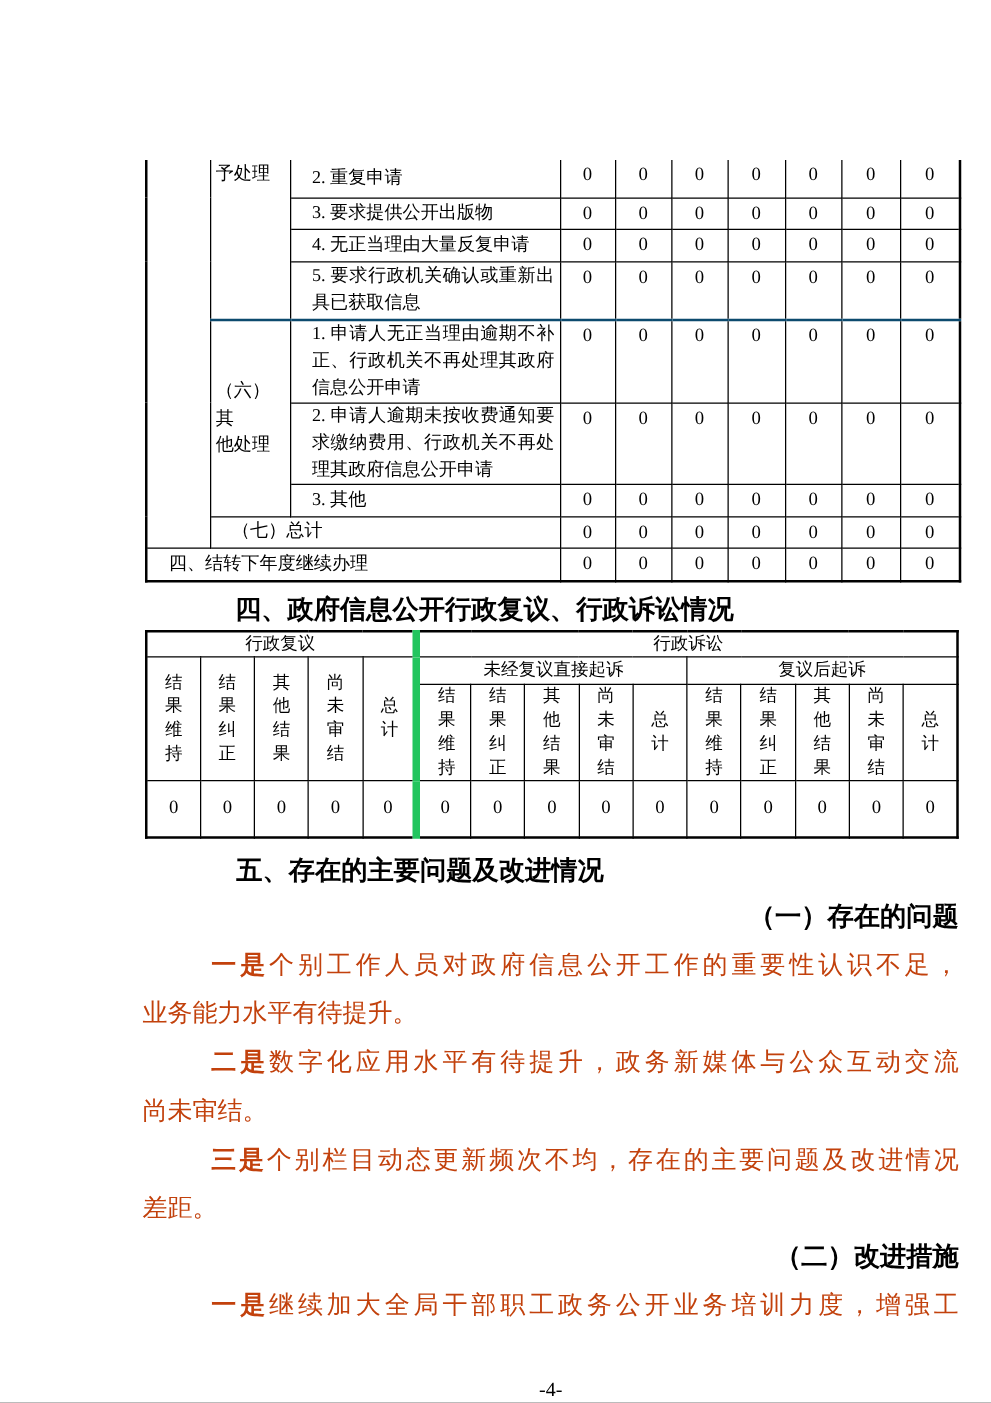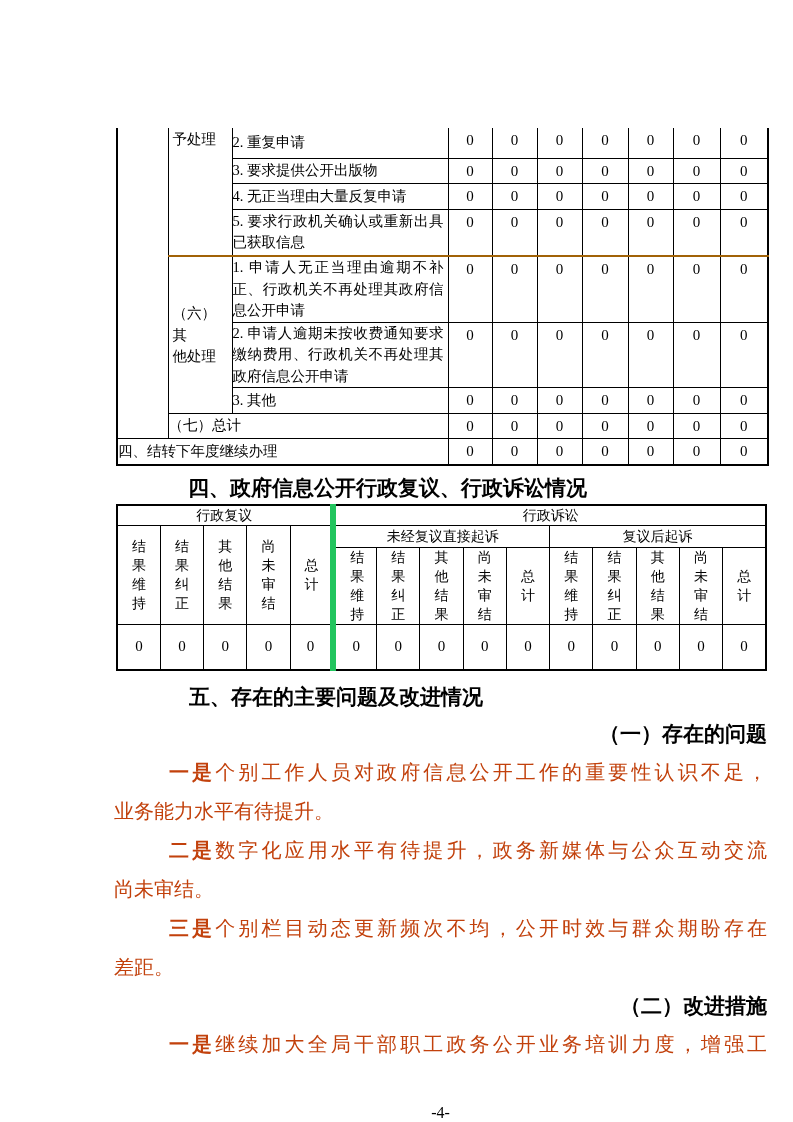--- a/index.html
+++ b/index.html
@@ -16,22 +16,22 @@
   td{border:1px solid #000;overflow:hidden;}
 
   
   .tbl1{width:651px;margin:128px 0 0 2px;
         border-left:2px solid #000;border-right:2px solid #000;border-bottom:2px solid #000;}
   .tbl1 td{font-size:14.5px;line-height:21.5px;}
   .tbl1 tr.r1 td{border-top:none;}
   .tbl1 tr.r1{height:30px;} .tbl1 tr.r2{height:24px;} .tbl1 tr.r3{height:25px;}
   .tbl1 tr.r4{height:47px;} .tbl1 tr.r5{height:65px;} .tbl1 tr.r6{height:65px;}
   .tbl1 tr.r7{height:22px;} .tbl1 tr.r8{height:22px;} .tbl1 tr.r9{height:21px;}
-  .tbl1 tr.r5 td{border-top:2px solid #a16207;}
-  .tbl1 td.lbl{text-align:left;padding:0 4px 0 0;vertical-align:middle;text-align:justify;}
+  .tbl1 tr.r5 td{border-top:2px solid #0c4a6e;}
+  .tbl1 td.lbl{text-align:left;padding:0 4px 0 17px;vertical-align:middle;text-align:justify;}
   .tbl1 td.c2{text-align:left;padding:1px 2px 0 4px;}
   .tbl1 td.c2.top{vertical-align:top;}
   .tbl1 td.c2.mid{vertical-align:middle;white-space:pre-line;}
   .tbl1 td.v{font-size:15px;text-align:center;vertical-align:top;padding-top:2px;}
 
   
   .tbl2{width:651px;margin:0 0 0 2px;border:2px solid #000;}
   .tbl2 td{font-size:14px;line-height:19px;text-align:center;vertical-align:middle;
            padding:0 14px;word-break:break-all;}
   .tbl2 tr.t2r1{height:21px;} .tbl2 tr.t2r2{height:22px;}
@@ -219,21 +219,21 @@
 
     <div class="h-section h5">五、存在的主要问题及改进情况</div>
     <div class="h-sub">（一）存在的问题</div>
 
     <div class="bline ind jline"><span class="lead">一是</span><span>个别工作人员对政府信息公开工作的重要性认识不足，</span></div>
     <div class="bline"><span>业务能力水平有待提升。</span></div>
 
     <div class="bline ind jline"><span class="lead">二是</span><span>数字化应用水平有待提升，政务新媒体与公众互动交流</span></div>
     <div class="bline"><span>尚未审结。</span></div>
 
-    <div class="bline ind jline"><span class="lead">三是</span><span>个别栏目动态更新频次不均，公开时效与群众期盼存在</span></div>
+    <div class="bline ind jline"><span class="lead">三是</span><span>个别栏目动态更新频次不均，存在的主要问题及改进情况</span></div>
     <div class="bline"><span>差距。</span></div>
 
     <div class="h-sub">（二）改进措施</div>
 
     <div class="bline ind jline"><span class="lead">一是</span><span>继续加大全局干部职工政务公开业务培训力度，增强工</span></div>
 
     <div class="pageno">-4-</div>
   </div>
 </div>
 

